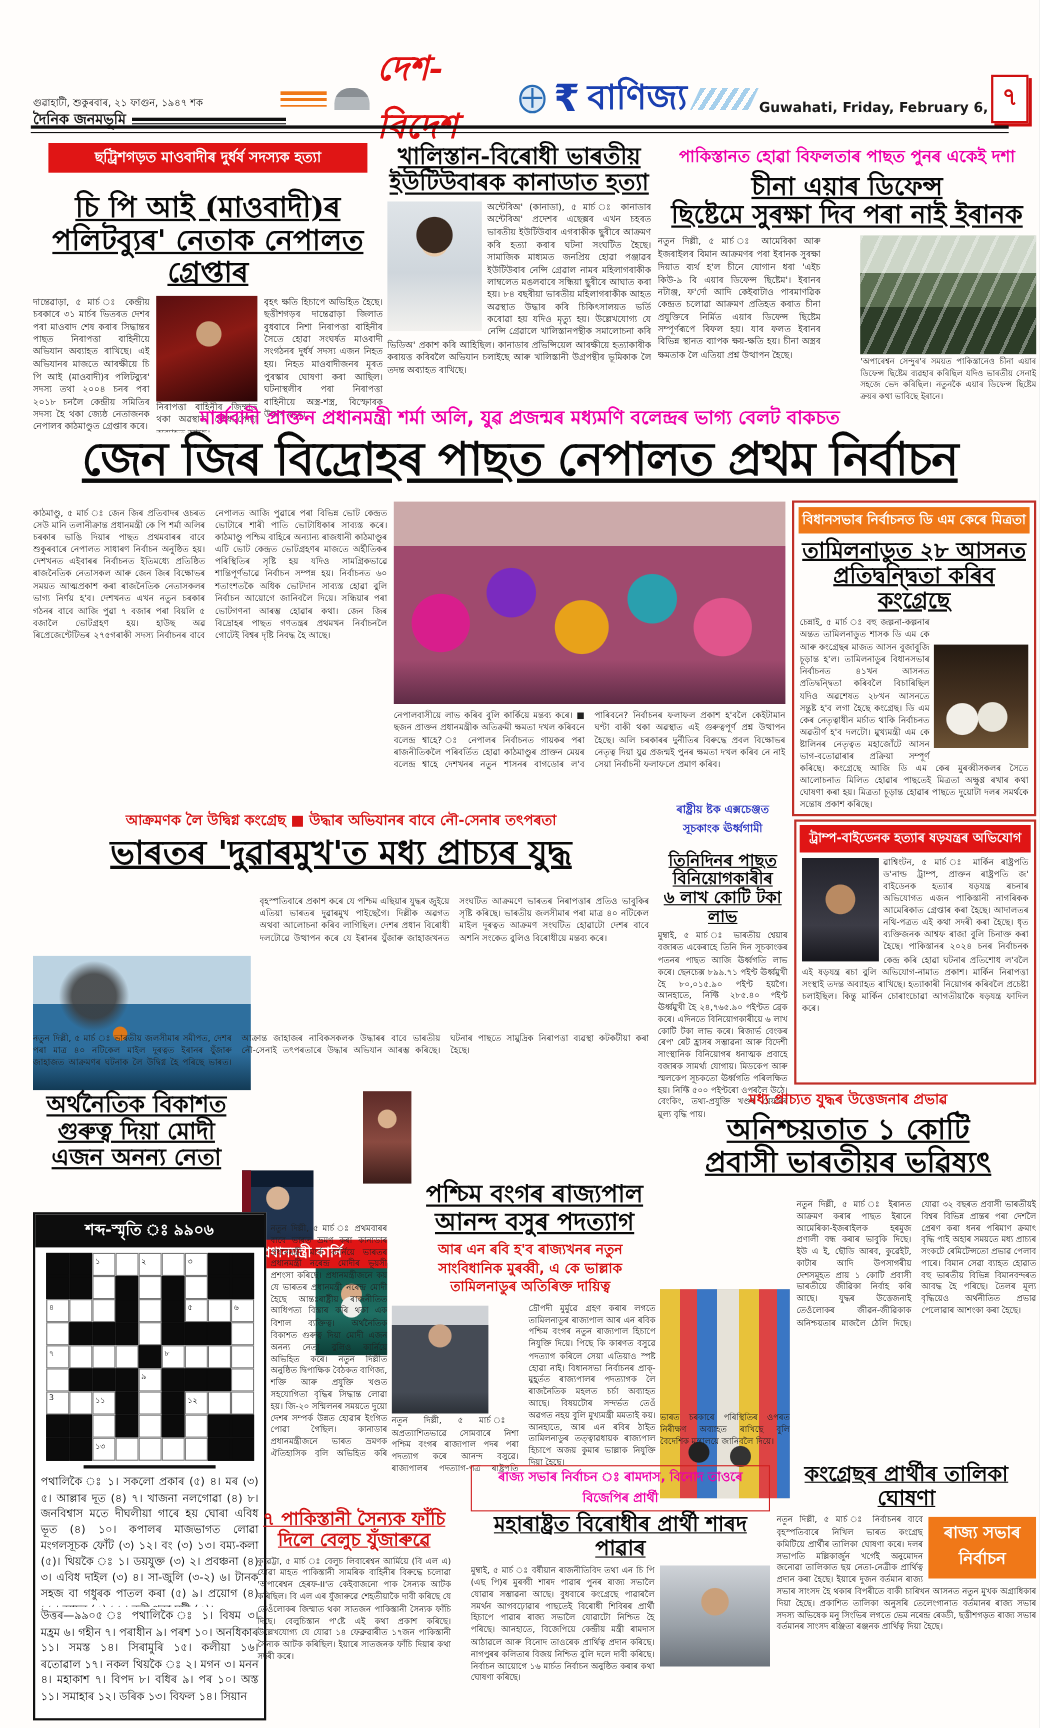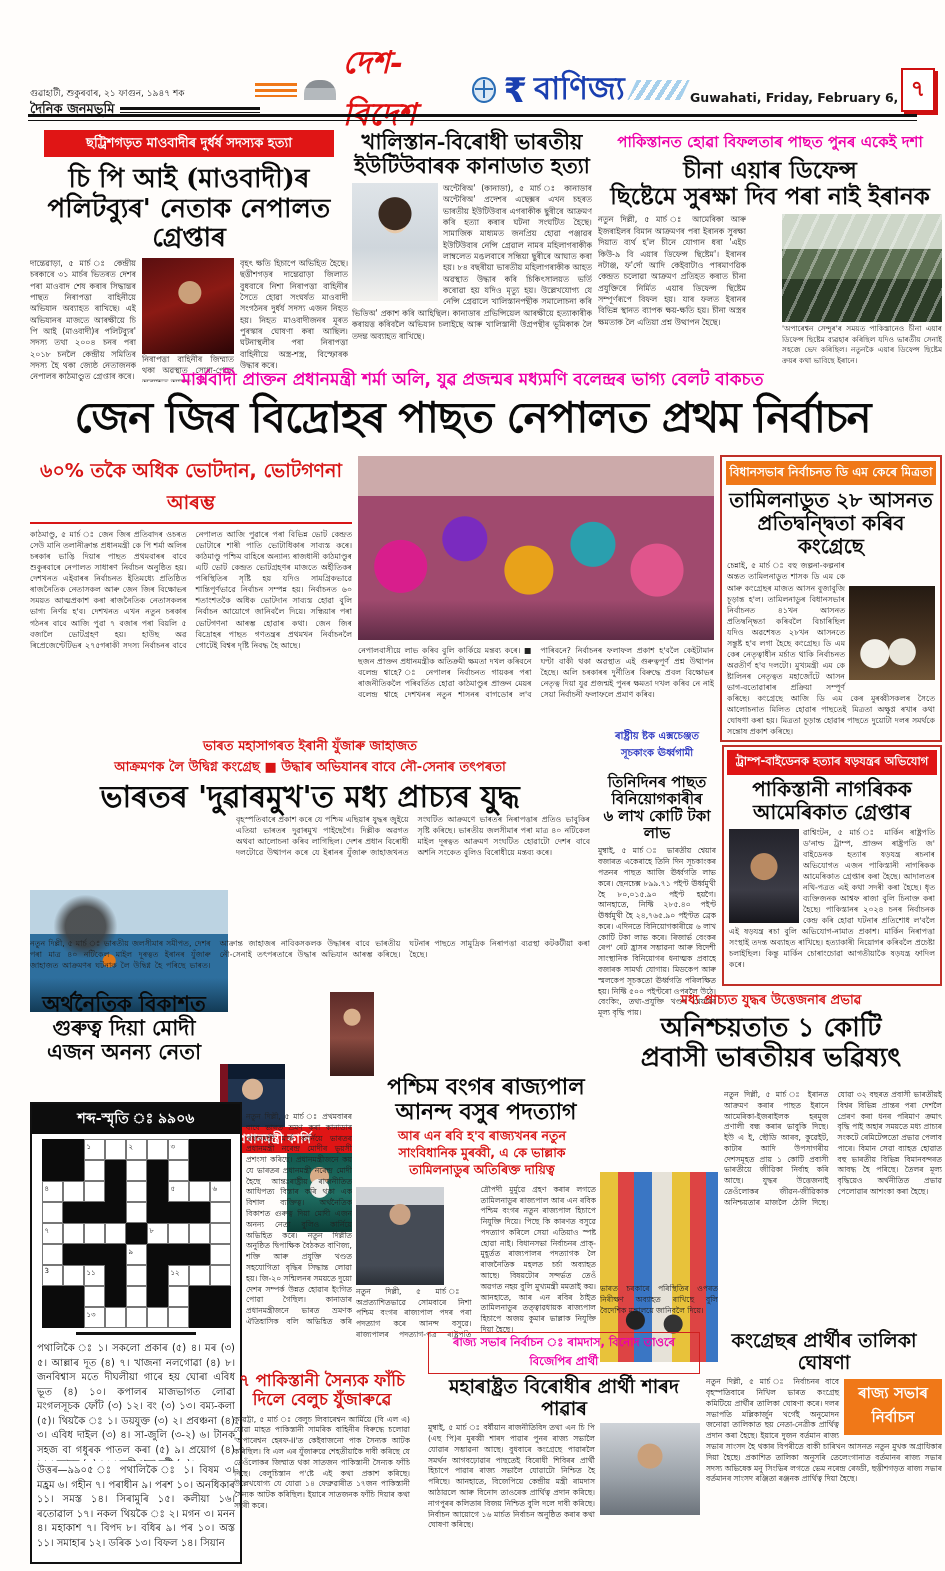--- a/index.html
+++ b/index.html
@@ -1,21 +1,21 @@
 <!DOCTYPE html>
 <html><head>
 <meta charset="utf-8">
 <style>
   html,body{margin:0;padding:0;background:#e8e8e8;}
   .page{position:relative;width:945px;height:1571px;background:#fffdfb;margin:0 auto;
         font-family:"DejaVu Sans","Liberation Sans",sans-serif;color:#1a1a1a;overflow:hidden;}
   .abs{position:absolute;}
   .ctr{text-align:center;}
   .hl{font-weight:bold;color:#0a0a0a;line-height:1.14;white-space:pre-line;
-      font-family:"DejaVu Serif","Liberation Serif",serif;}
+      font-family:"DejaVu Serif","Liberation Serif",serif;text-decoration:underline;}
   .bt{font-size:8px;line-height:1.42;text-align:justify;color:#222;overflow:hidden;}
   .cols2{column-count:2;column-gap:9px;}
   .cols3{column-count:3;column-gap:9px;}
   .kbox{background:#e01515;color:#fff;font-weight:bold;text-align:center;padding:3px 4px;font-size:13px;}
   .kmag{color:#ee00aa;font-weight:bold;text-align:center;}
   .kred{color:#d81515;font-weight:bold;text-align:center;}
   .kblue{color:#2a35c0;font-weight:bold;text-align:center;}
   .redbox-border{border:2px solid #c03028;}
   .orangebar{background:#f07818;color:#fff;font-weight:bold;text-align:center;padding:2px 3px;font-size:12px;}
   .ph{position:relative;overflow:hidden;background:#999;}
@@ -106,21 +106,21 @@
     <span class="logo-ban">বাণিজ্য</span>
     <span class="wave"></span>
   </div>
 
   <div class="abs" style="left:690px;top:90px;font-size:12.5px;font-weight:bold;">Guwahati, Friday, February 6, 2026</div>
   <div class="abs pageno" style="left:901px;top:68px;">৭</div>
   <div class="abs mh-rule" style="left:28px;top:114px;width:889px;"></div>
 
   <div class="abs" style="left:30px;top:128px;width:318px;height:234px;">
     <div class="kbox" style="margin:2px 14px;">ছট্ৰিশগড়ত মাওবাদীৰ দুৰ্ধৰ্ষ সদস্যক হত্যা</div>
-    <div class="hl ctr" style="font-size:26px;margin-top:7px;">চি পি আই (মাওবাদী)ৰ
+    <div class="hl ctr" style="font-size:26px;margin-top:18px;">চি পি আই (মাওবাদী)ৰ
 পলিটব্যুৰ' নেতাক নেপালত গ্ৰেপ্তাৰ</div>
     <div style="display:flex;gap:6px;margin-top:5px;height:128px;">
       <div class="bt" style="width:106px;height:128px;">দান্তেৱাড়া, ৫ মাৰ্চ ঃ কেন্দ্ৰীয় চৰকাৰে ৩১ মাৰ্চৰ ভিতৰত দেশৰ পৰা মাওবাদ শেষ কৰাৰ সিদ্ধান্তৰ পাছত নিৰাপত্তা বাহিনীয়ে অভিযান অব্যাহত ৰাখিছে। এই অভিযানৰ মাজতে আৰক্ষীয়ে চি পি আই (মাওবাদী)ৰ পলিটব্যুৰ' সদস্য তথা ২০০৪ চনৰ পৰা ২০১৮ চনলৈ কেন্দ্ৰীয় সমিতিৰ সদস্য হৈ থকা জ্যেষ্ঠ নেতাজনক নেপালৰ কাঠমাণ্ডুত গ্ৰেপ্তাৰ কৰে।</div>
       <div style="width:92px;">
         <div class="ph ph-maoist" style="width:92px;height:96px;"></div>
         <div class="bt" style="height:28px;">নিৰাপত্তা বাহিনীৰ জিম্মাত থকা অৱস্থাত সোধা-পোছা অব্যাহত আছে।</div>
       </div>
       <div class="bt" style="width:108px;height:128px;">বৃহৎ ক্ষতি হিচাপে অভিহিত হৈছে। ছত্তীশগড়ৰ দান্তেৱাড়া জিলাত বুধবাৰে নিশা নিৰাপত্তা বাহিনীৰ সৈতে হোৱা সংঘৰ্ষত মাওবাদী সংগঠনৰ দুৰ্ধৰ্ষ সদস্য এজন নিহত হয়। নিহত মাওবাদীজনৰ মূৰত পুৰস্কাৰ ঘোষণা কৰা আছিল। ঘটনাস্থলীৰ পৰা নিৰাপত্তা বাহিনীয়ে অস্ত্ৰ-শস্ত্ৰ, বিস্ফোৰক উদ্ধাৰ কৰে।</div>
     </div>
   </div>
@@ -146,57 +146,53 @@
       </div>
     </div>
   </div>
 
   <div class="abs" style="left:28px;top:366px;width:889px;">
     <div class="kmag" style="font-size:17px;">মাৰ্ক্সবাদী প্ৰাক্তন প্ৰধানমন্ত্ৰী শৰ্মা অলি, যুৱ প্ৰজন্মৰ মধ্যমণি বলেন্দ্ৰৰ ভাগ্য বেলট বাকচত</div>
     <div class="hl" style="font-size:42px;text-align:center;white-space:nowrap;letter-spacing:-1px;">জেন জিৰ বিদ্ৰোহৰ পাছত নেপালত প্ৰথম নিৰ্বাচন</div>
   </div>
 
   <div class="abs" style="left:30px;top:456px;width:322px;height:286px;">
-    <div class="kred" style="font-size:19px;border-bottom:2px solid #d81515;padding-bottom:2px;">৬০% তকৈ অধিক ভোটদান, ভোটগণনা আৰম্ভ</div>
     <div class="bt cols2" style="margin-top:5px;height:252px;font-size:7.8px;">কাঠমাণ্ডু, ৫ মাৰ্চ ঃ জেন জিৰ প্ৰতিবাদৰ ওচৰত সেউ মানি তলানীক্ৰান্ত প্ৰধানমন্ত্ৰী কে পি শৰ্মা অলিৰ চৰকাৰ ভাঙি দিয়াৰ পাছত প্ৰথমবাৰৰ বাবে শুকুৰবাৰে নেপালত সাধাৰণ নিৰ্বাচন অনুষ্ঠিত হয়। দেশখনত এইবাৰৰ নিৰ্বাচনত ইতিমধ্যে প্ৰতিষ্ঠিত ৰাজনৈতিক নেতাসকল আৰু জেন জিৰ বিক্ষোভৰ সময়ত আত্মপ্ৰকাশ কৰা ৰাজনৈতিক নেতাসকলৰ ভাগ্য নিৰ্ণয় হ'ব। দেশখনত এখন নতুন চৰকাৰ গঠনৰ বাবে আজি পুৱা ৭ বজাৰ পৰা বিয়লি ৫ বজালৈ ভোটগ্ৰহণ হয়। হাউছ অৱ ৰিপ্ৰেজেণ্টেটিভৰ ২৭৫গৰাকী সদস্য নিৰ্বাচনৰ বাবে নেপালত আজি পুৱাৰে পৰা বিভিন্ন ভোট কেন্দ্ৰত ভোটাৰে শাৰী পাতি ভোটাধিকাৰ সাব্যস্ত কৰে। কাঠমাণ্ডু পশ্চিম বাহিৰে অন্যান্য ৰাজধানী কাঠমাণ্ডুৰ এটি ভোট কেন্দ্ৰত ভোটগ্ৰহণৰ মাজতে অৰ্হীতিকৰ পৰিস্থিতিৰ সৃষ্টি হয় যদিও সামগ্ৰিকভাৱে শান্তিপূৰ্ণভাৱে নিৰ্বাচন সম্পন্ন হয়। নিৰ্বাচনত ৬০ শতাংশতকৈ অধিক ভোটদান সাব্যস্ত হোৱা বুলি নিৰ্বাচন আয়োগে জানিবলৈ দিয়ে। সন্ধিয়াৰ পৰা ভোটগণনা আৰম্ভ হোৱাৰ কথা। জেন জিৰ বিদ্ৰোহৰ পাছত গণতন্ত্ৰৰ প্ৰথমখন নিৰ্বাচনলৈ গোটেই বিশ্বৰ দৃষ্টি নিবদ্ধ হৈ আছে।</div>
   </div>
 
   <div class="abs ph ph-nepal" style="left:358px;top:456px;width:356px;height:184px;"></div>
   <div class="abs bt cols2" style="left:358px;top:645px;width:356px;height:92px;font-size:7.8px;">নেপালবাসীয়ে লাভ কৰিব বুলি কাৰ্কিয়ে মন্তব্য কৰে। ■ ছজন প্ৰাক্তন প্ৰধানমন্ত্ৰীক অতিক্ৰমী ক্ষমতা দখল কৰিবনে বলেন্দ্ৰ শ্বাহে? ঃ নেপালৰ নিৰ্বাচনত গায়কৰ পৰা ৰাজনীতিকলৈ পৰিবৰ্তিত হোৱা কাঠমাণ্ডুৰ প্ৰাক্তন মেয়ৰ বলেন্দ্ৰ শ্বাহে দেশখনৰ নতুন শাসনৰ বাগডোৰ ল'ব পাৰিবনে? নিৰ্বাচনৰ ফলাফল প্ৰকাশ হ'বলৈ কেইটামান ঘণ্টা বাকী থকা অৱস্থাত এই গুৰুত্বপূৰ্ণ প্ৰশ্ন উত্থাপন হৈছে। অলি চৰকাৰৰ দুৰ্নীতিৰ বিৰুদ্ধে প্ৰবল বিক্ষোভৰ নেতৃত্ব দিয়া যুৱ প্ৰজন্মই পুনৰ ক্ষমতা দখল কৰিব নে নাই সেয়া নিৰ্বাচনী ফলাফলে প্ৰমাণ কৰিব।</div>
 
   <div class="abs redbox-border" style="left:720px;top:455px;width:222px;height:287px;box-sizing:border-box;">
     <div class="orangebar" style="margin:4px;">বিধানসভাৰ নিৰ্বাচনত ডি এম কেৰে মিত্ৰতা</div>
     <div class="hl ctr" style="font-size:20px;margin:2px 2px;">তামিলনাডুত ২৮ আসনত
 প্ৰতিদ্বন্দ্বিতা কৰিব কংগ্ৰেছে</div>
     <div class="bt" style="margin:3px 5px;height:190px;font-size:7.8px;">
       <div class="ph ph-dmk" style="float:right;width:86px;height:94px;margin:26px 0 3px 4px;"></div>
       <span>চেন্নাই, ৫ মাৰ্চ ঃ বহু জল্পনা-কল্পনাৰ অন্তত তামিলনাডুত শাসক ডি এম কে আৰু কংগ্ৰেছৰ মাজত আসন বুজাবুজি চূড়ান্ত হ'ল। তামিলনাডুৰ বিধানসভাৰ নিৰ্বাচনত ৪১খন আসনত প্ৰতিদ্বন্দ্বিতা কৰিবলৈ বিচাৰিছিল যদিও অৱশেষত ২৮খন আসনতে সন্তুষ্ট হ'ব লগা হৈছে কংগ্ৰেছ। ডি এম কেৰ নেতৃত্বাধীন মৰ্চাত থাকি নিৰ্বাচনত অৱতীৰ্ণ হ'ব দলটো। মুখ্যমন্ত্ৰী এম কে ষ্টালিনৰ নেতৃত্বত মহাজোঁটে আসন ভাগ-বতোৱাৰাৰ প্ৰক্ৰিয়া সম্পূৰ্ণ কৰিছে। কংগ্ৰেছে আজি ডি এম কেৰ মুৰব্বীসকলৰ সৈতে আলোচনাত মিলিত হোৱাৰ পাছতেই মিত্ৰতা অক্ষুণ্ণ ৰখাৰ কথা ঘোষণা কৰা হয়। মিত্ৰতা চূড়ান্ত হোৱাৰ পাছতে দুয়োটা দলৰ সমৰ্থকে সন্তোষ প্ৰকাশ কৰিছে।</span>
     </div>
   </div>
 
   <div class="abs" style="left:30px;top:736px;width:560px;height:250px;">
-    <div class="kred" style="font-size:13px;">ভাৰত মহাসাগৰত ইৰানী যুঁজাৰু জাহাজত</div>
     <div class="kred" style="font-size:13px;">আক্ৰমণক লৈ উদ্বিগ্ন কংগ্ৰেছ ■ উদ্ধাৰ অভিযানৰ বাবে নৌ-সেনাৰ তৎপৰতা</div>
     <div class="hl ctr" style="font-size:30px;margin-top:2px;">ভাৰতৰ 'দুৱাৰমুখ'ত মধ্য প্ৰাচ্যৰ যুদ্ধ</div>
     <div class="abs ph ph-ship" style="left:0;top:76px;width:198px;height:122px;"></div>
     <div class="abs bt cols2" style="left:206px;top:78px;width:354px;height:120px;font-size:7.8px;">বৃহস্পতিবাৰে প্ৰকাশ কৰে যে পশ্চিম এছিয়াৰ যুদ্ধৰ জুইয়ে এতিয়া ভাৰতৰ দুৱাৰমুখ পাইছেগৈ। দিল্লীক অৱগত অথবা আলোচনা কৰিব লাগিছিল। দেশৰ প্ৰধান বিৰোধী দলটোৱে উত্থাপন কৰে যে ইৰানৰ যুঁজাৰু জাহাজখনত সংঘটিত আক্ৰমণে ভাৰতৰ নিৰাপত্তাৰ প্ৰতিও ভাবুকিৰ সৃষ্টি কৰিছে। ভাৰতীয় জলসীমাৰ পৰা মাত্ৰ ৪০ নটিকেল মাইল দূৰত্বত আক্ৰমণ সংঘটিত হোৱাটো দেশৰ বাবে অশনি সংকেত বুলিও বিৰোধীয়ে মন্তব্য কৰে।</div>
     <div class="abs bt cols3" style="left:0;top:202px;width:560px;height:46px;font-size:7.8px;">নতুন দিল্লী, ৫ মাৰ্চ ঃ ভাৰতীয় জলসীমাৰ সমীপত, দেশৰ পৰা মাত্ৰ ৪০ নটিকেল মাইল দূৰত্বত ইৰানৰ যুঁজাৰু জাহাজত আক্ৰমণৰ ঘটনাক লৈ উদ্বিগ্ন হৈ পৰিছে ভাৰত। আক্ৰান্ত জাহাজৰ নাবিকসকলক উদ্ধাৰৰ বাবে ভাৰতীয় নৌ-সেনাই তৎপৰতাৰে উদ্ধাৰ অভিযান আৰম্ভ কৰিছে। ঘটনাৰ পাছতে সামুদ্ৰিক নিৰাপত্তা ব্যৱস্থা কটকটীয়া কৰা হৈছে।</div>
   </div>
 
   <div class="abs" style="left:598px;top:728px;width:118px;height:258px;">
     <div class="kblue" style="font-size:10px;">ৰাষ্ট্ৰীয় ষ্টক এক্সচেঞ্জত সূচকাংক ঊৰ্ধ্বগামী</div>
     <div class="hl ctr" style="font-size:15px;margin-top:12px;">তিনিদিনৰ পাছত বিনিয়োগকাৰীৰ
 ৬ লাখ কোটি টকা লাভ</div>
     <div class="bt" style="margin-top:4px;height:178px;font-size:7.6px;">মুম্বাই, ৫ মাৰ্চ ঃ ভাৰতীয় শ্বেয়াৰ বজাৰত একেৰাহে তিনি দিন সূচকাংকৰ পতনৰ পাছত আজি ঊৰ্ধ্বগতি লাভ কৰে। ছেনচেক্স ৮৯৯.৭১ পইণ্ট ঊৰ্ধ্বমুখী হৈ ৮০,০১৫.৯০ পইণ্ট হয়গৈ। আনহাতে, নিফ্টি ২৮৫.৪০ পইণ্ট ঊৰ্ধ্বমুখী হৈ ২৪,৭৬৫.৯০ পইণ্টত ব্ৰেক কৰে। এদিনতে বিনিয়োগকাৰীয়ে ৬ লাখ কোটি টকা লাভ কৰে। ৰিজাৰ্ভ বেংকৰ ৰেপ' ৰেট হ্ৰাসৰ সম্ভাৱনা আৰু বিদেশী সাংস্থানিক বিনিয়োগৰ ধনাত্মক প্ৰবাহে বজাৰক সামৰ্থ্য যোগায়। মিডকেপ আৰু স্মলকেপ সূচকতো ঊৰ্ধ্বগতি পৰিলক্ষিত হয়। নিফ্টি ৫০০ পইণ্টৰো ওপৰলৈ উঠে। বেংকিং, তথ্য-প্ৰযুক্তি খণ্ডৰ শ্বেয়াৰৰ মূল্য বৃদ্ধি পায়।</div>
   </div>
 
   <div class="abs redbox-border" style="left:722px;top:745px;width:220px;height:241px;box-sizing:border-box;">
     <div class="kbox" style="margin:3px;font-size:11.5px;">ট্ৰাম্প-বাইডেনক হত্যাৰ ষড়যন্ত্ৰৰ অভিযোগ</div>
-    <div class="hl ctr" style="font-size:20px;margin:1px 2px;">পাকিস্তানী নাগৰিকক
-আমেৰিকাত গ্ৰেপ্তাৰ</div>
     <div class="bt" style="margin:3px 5px;height:148px;font-size:7.8px;">
       <div class="ph ph-pak" style="float:left;width:70px;height:94px;margin:2px 4px 2px 0;"></div>
       <span>ৱাশ্বিংটন, ৫ মাৰ্চ ঃ মাৰ্কিন ৰাষ্ট্ৰপতি ড'নাল্ড ট্ৰাম্প, প্ৰাক্তন ৰাষ্ট্ৰপতি জ' বাইডেনক হত্যাৰ ষড়যন্ত্ৰ ৰচনাৰ অভিযোগত এজন পাকিস্তানী নাগৰিকক আমেৰিকাত গ্ৰেপ্তাৰ কৰা হৈছে। আদালতৰ নথি-পত্ৰত এই কথা সদৰী কৰা হৈছে। ধৃত ব্যক্তিজনক আশ্বফ ৰাজা বুলি চিনাক্ত কৰা হৈছে। পাকিস্তানৰ ২০২৪ চনৰ নিৰ্বাচনক কেন্দ্ৰ কৰি হোৱা ঘটনাৰ প্ৰতিশোধ ল'বলৈ এই ষড়যন্ত্ৰ ৰচা বুলি অভিযোগ-নামাত প্ৰকাশ। মাৰ্কিন নিৰাপত্তা সংস্থাই তদন্ত অব্যাহত ৰাখিছে। হত্যাকাৰী নিয়োগৰ কৰিবলৈ প্ৰচেষ্টা চলাইছিল। কিন্তু মাৰ্কিন চোৰাংচোৱা আগতীয়াকৈ ষড়যন্ত্ৰ ফাদিল কৰে।</span>
     </div>
   </div>
 
   <div class="abs" style="left:30px;top:992px;width:322px;height:108px;">
     <div class="hl" style="font-size:21px;width:188px;text-align:center;">অৰ্থনৈতিক বিকাশত
 গুৰুত্ব দিয়া মোদী
 এজন অনন্য নেতা</div>

